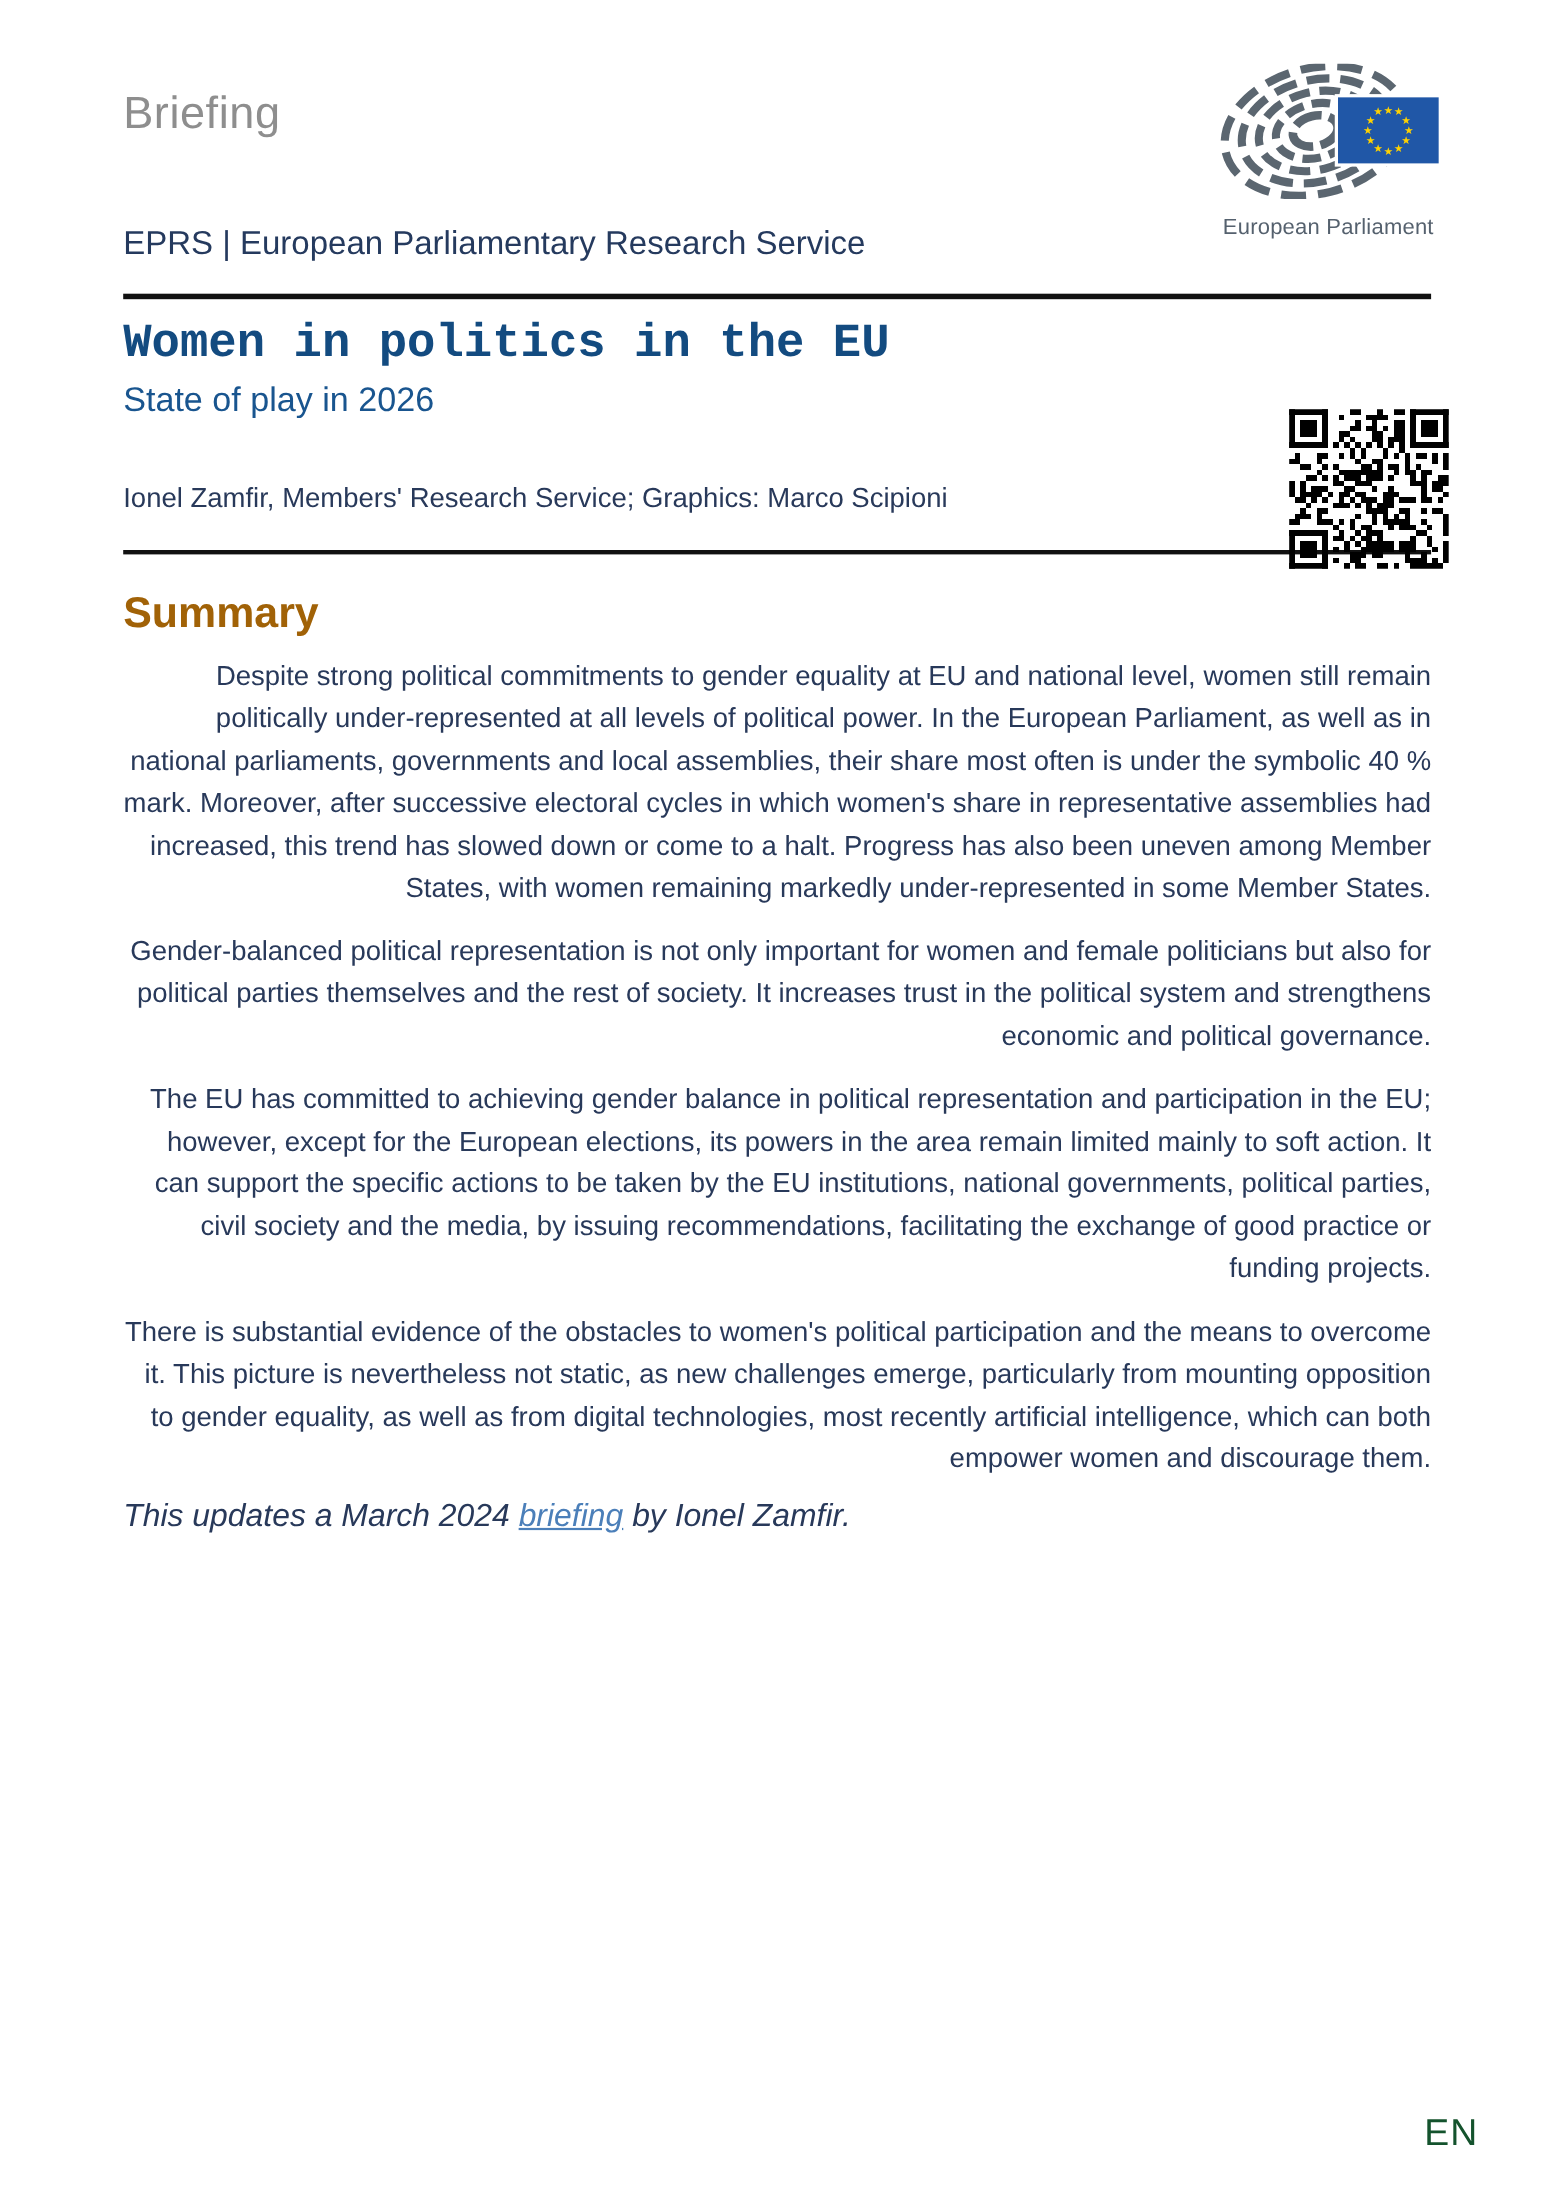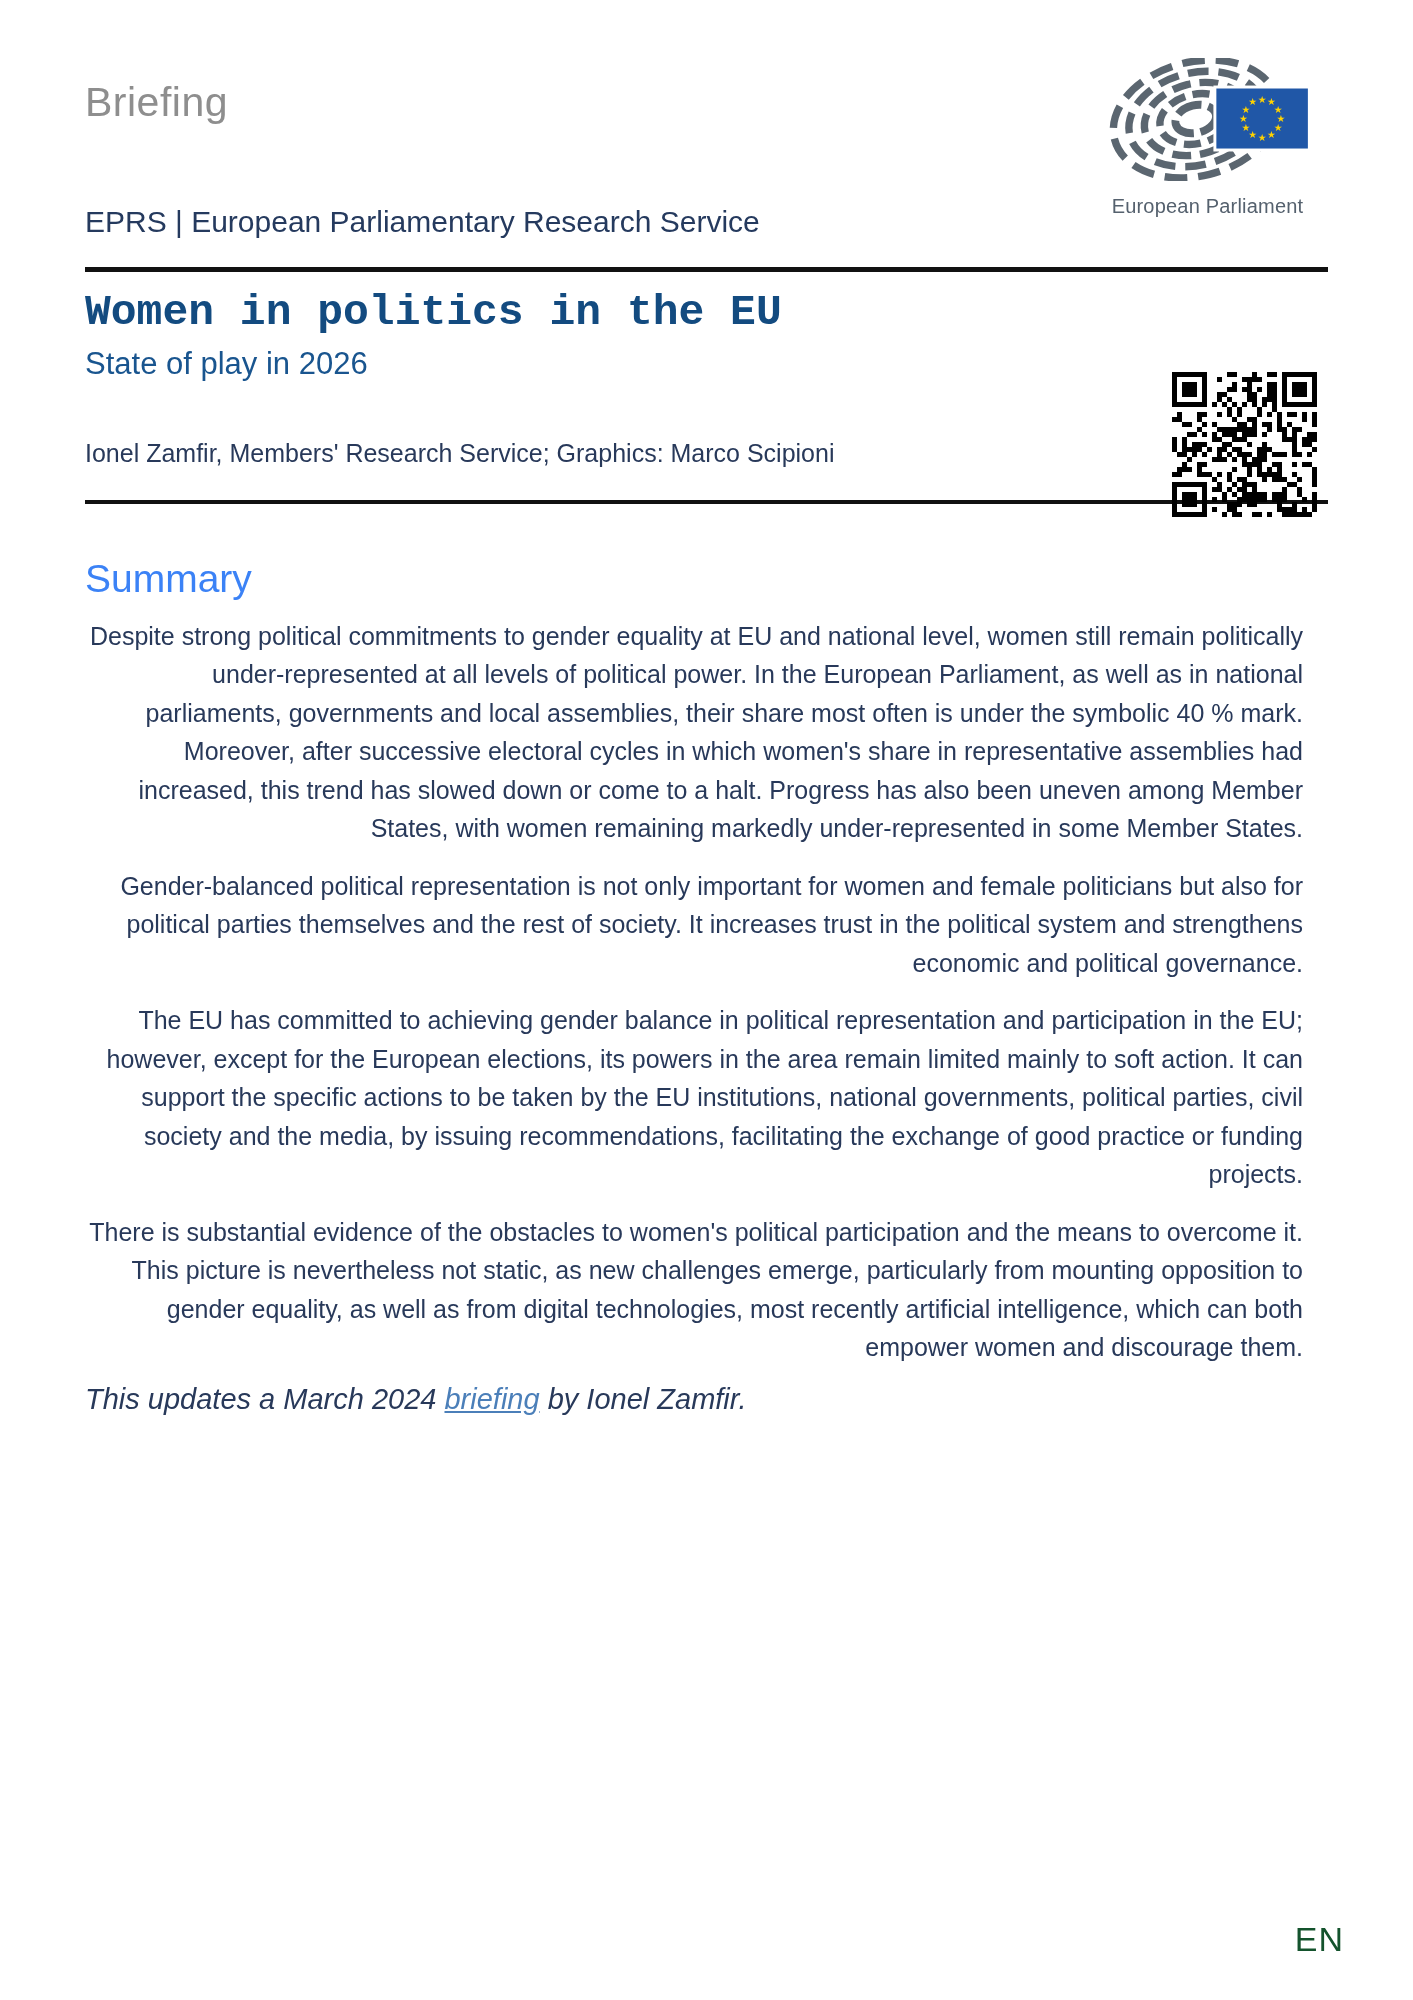--- a/index.html
+++ b/index.html
@@ -3,21 +3,21 @@
 <meta charset="utf-8">
 <style>
   html,body{margin:0;padding:0;background:#ffffff;}
   .page{
     position:relative;
     width:1413px;height:2000px;
     background:#ffffff;
     font-family:"Liberation Sans",sans-serif;
     overflow:hidden;
   }
-  .content{position:relative;padding:0 85px;}
+  .content{position:relative;padding:0 112px;}
 
   .kicker{
     margin-top:80px;
     font-size:41px;line-height:1.1;
     color:#8e8e8e;letter-spacing:0.5px;
   }
   .service-line{
     margin-top:80px;
     font-size:30px;line-height:1.1;
     color:#253a5e;
@@ -42,23 +42,23 @@
     color:#28395a;
     max-width:1000px;
   }
   .published-line{
     margin-top:19px;
     font-size:25px;line-height:1.25;
     color:#28395a;
   }
 
   .summary-heading{
-    margin-top:52px;
-    font-size:39px;line-height:1.2;font-weight:normal;
-    color:#3b82f6;
+    margin-top:31px;
+    font-size:39px;line-height:1.2;font-weight:bold;
+    color:#a16207;
   }
   .summary-paragraph{
     margin:14px 0 0 0;
     font-size:25px;line-height:38.5px;
     color:#28395a;
     max-width:1218px;
     text-align:right;
   }
   .summary-paragraph + .summary-paragraph{margin-top:19px;}
   .update-note{

